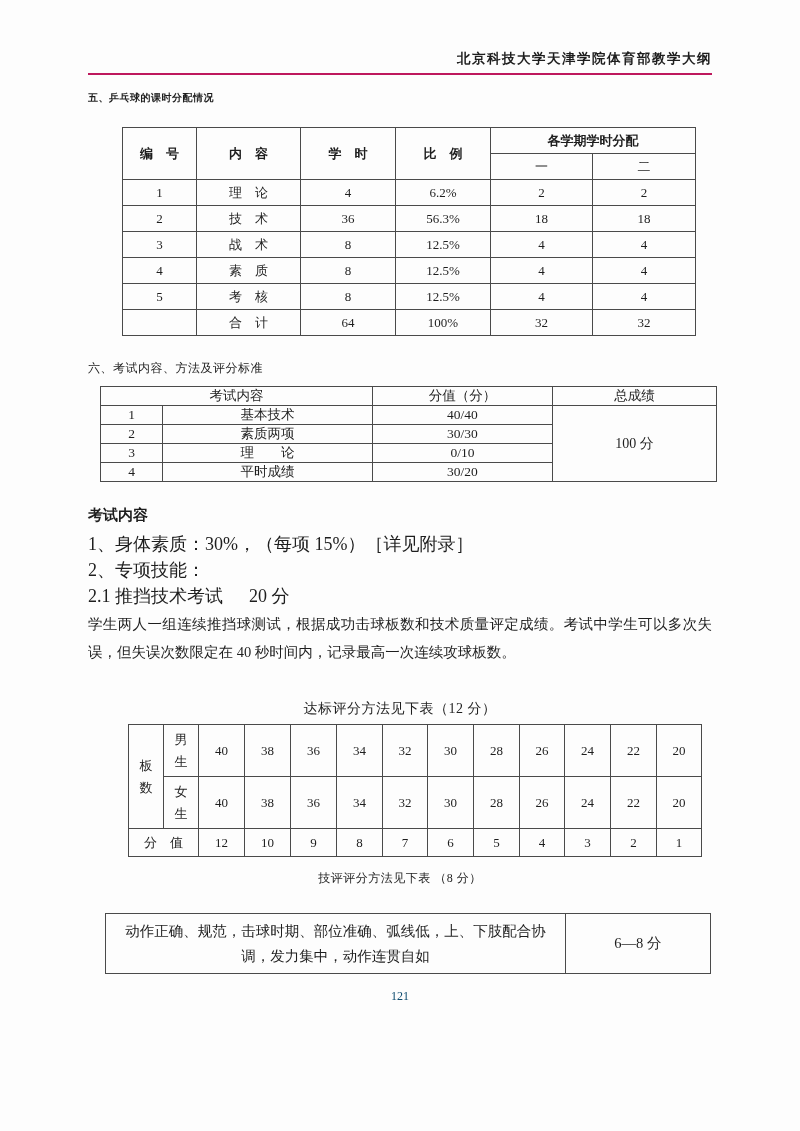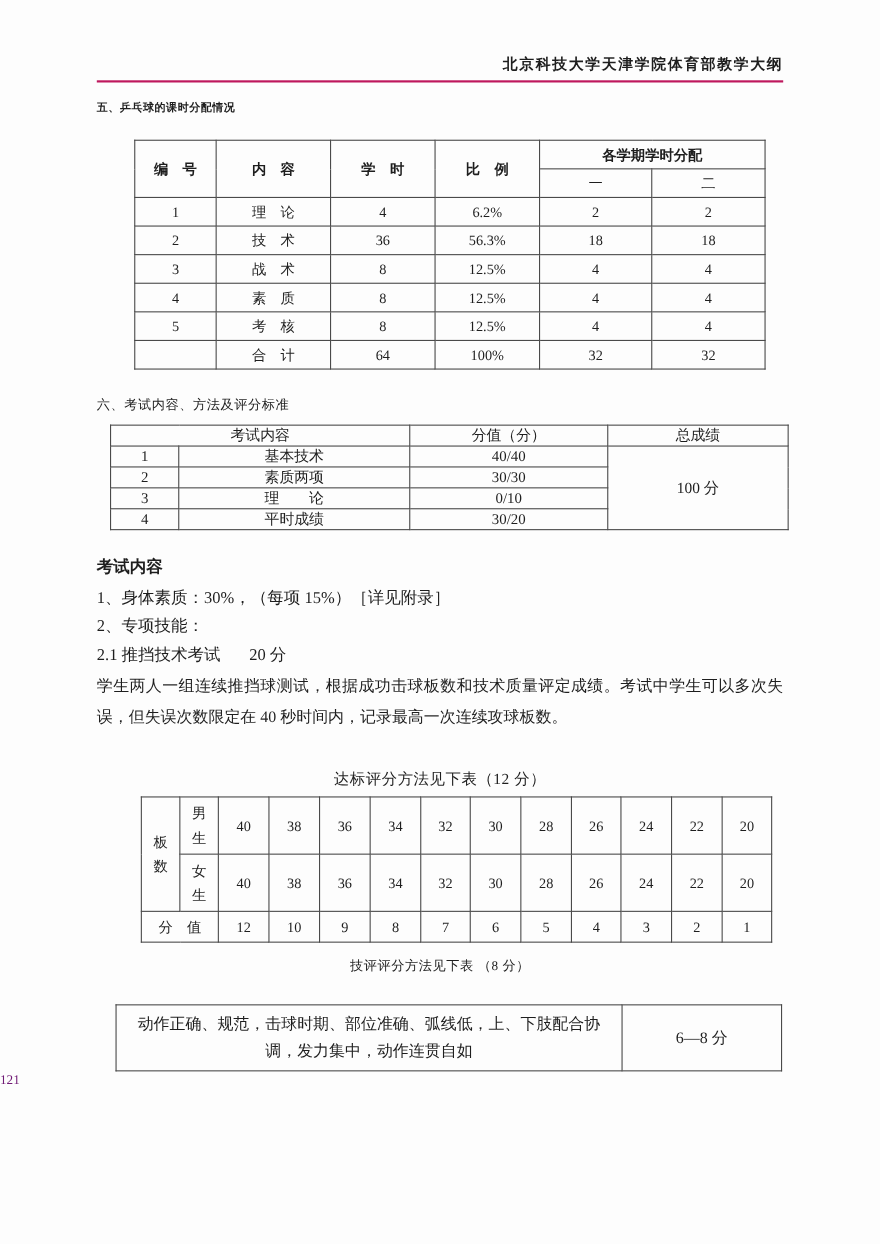--- a/index.html
+++ b/index.html
@@ -22,38 +22,38 @@
   .t1 { margin: 22px 0 0 122px; width: 573px; font-size: 13px; }
   .t1 td { height: 26px; margin-top: 48px; }
   .t1 .b { font-weight: bold; }
   .h-sec6 {
     margin: 24px 88px 0; font-size: 12px; font-weight: normal; letter-spacing: .5px;
   }
   .t2 { margin: 9px 0 0 100px; width: 616px; font-size: 13.5px; }
   .t2 td { height: 15px; }
   .t2 .total-cell { font-size: 14px; }
   .h-sem { margin: 24px 88px 0; font-size: 15px; font-weight: bold; }
-  .lines { margin: 6px 88px 0; font-size: 15px; line-height: 26px; }
+  .lines { margin: 6px 88px 0; font-size: 18px; line-height: 26px; }
   .score-gap { margin-left: 26px; }
   .para {
     margin: 2px 88px 0; font-size: 14.5px; line-height: 27.5px; text-align: justify;
   }
   .caption { margin-top: 34px; text-align: center; font-size: 14px; letter-spacing: .5px; }
   .caption2 { margin-top: 13px; text-align: center; font-size: 12px; letter-spacing: .5px; }
   .t3 { margin: 6px 0 0 128px; width: 573px; font-size: 13px; }
   .t3 .tall td { height: 52px; }
   .t3 .score-row td { height: 28px; }
   .vstack {
     display: inline-block; width: 1.1em; word-break: break-all;
     line-height: 1.65; text-align: center;
   }
   .t4 { margin: 26px 0 0 105px; width: 606px; font-size: 14.5px; }
   .t4 td { height: 60px; }
   .t4 .desc { width: 76%; padding: 4px 16px; line-height: 25px; }
-  .pagenum { text-align: left; font-size: 12px; color: #701a75; }
+  .pagenum { margin-top: 15px; text-align: center; font-size: 12px; color: #0c4a6e; }
 </style>
 </head>
 <body>
 
 <div class="page">
 
   <div class="header">北京科技大学天津学院体育部教学大纲</div>
 
   <div class="h-sec5">五、乒乓球的课时分配情况</div>
 

